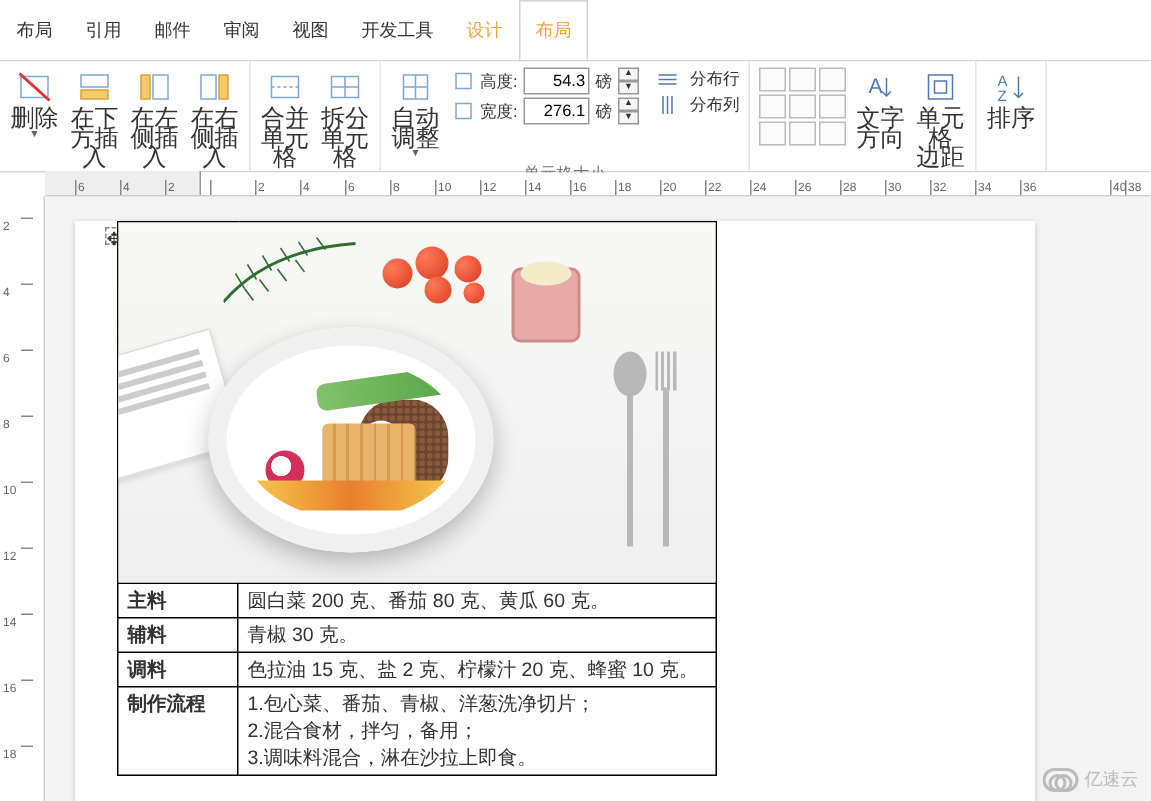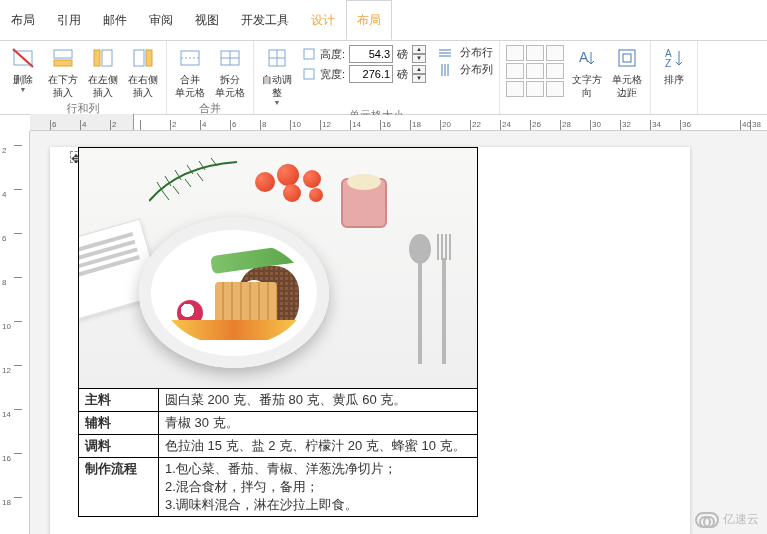--- a/index.html
+++ b/index.html
@@ -11,21 +11,21 @@
 .tab.active{background:#fff;border:1px solid #d4d4d4;border-bottom:1px solid #fff;color:#f2a53f}
 .tab.highlight{color:#f2a53f}
 
 
 .ribbon{display:flex;height:74px;background:#fff;border-bottom:1px solid #d4d4d4}
 .group{display:flex;flex-direction:column;border-right:1px solid #e5e5e5;padding:2px 4px 0}
 .group-body{flex:1;display:flex;align-items:flex-start;gap:2px}
 .group-label{text-align:center;font-size:11px;color:#777;padding:2px 0}
 .bigbtn{display:flex;flex-direction:column;align-items:center;justify-content:flex-start;width:38px;padding-top:2px;cursor:pointer}
 .bigbtn .icon{width:26px;height:26px;display:flex;align-items:center;justify-content:center}
-.bigbtn .lbl{font-size:10px;text-align:center;line-height:13px;margin-top:2px}
+.bigbtn .lbl{font-size:16px;text-align:center;line-height:13px;margin-top:2px}
 .drop-mark{font-size:7px;color:#666;margin-top:0}
 
 .size-group{display:flex;flex-direction:column;gap:2px;padding:2px 4px}
 .size-row{display:flex;align-items:center;gap:4px;font-size:11px}
 .size-row input{width:44px;height:18px;font-size:11px;text-align:right;padding-right:2px;border:1px solid #999}
 .spin{width:14px;display:flex;flex-direction:column}
 .spin span{height:9px;border:1px solid #999;font-size:6px;text-align:center;line-height:7px;background:#f5f5f5;cursor:pointer}
 
 .align-grid{display:grid;grid-template-columns:repeat(3,18px);grid-template-rows:repeat(3,16px);gap:2px;margin:2px}
 .align-grid div{border:1px solid #bbb;cursor:pointer;background:#fafafa;display:flex;align-items:center;justify-content:center}

